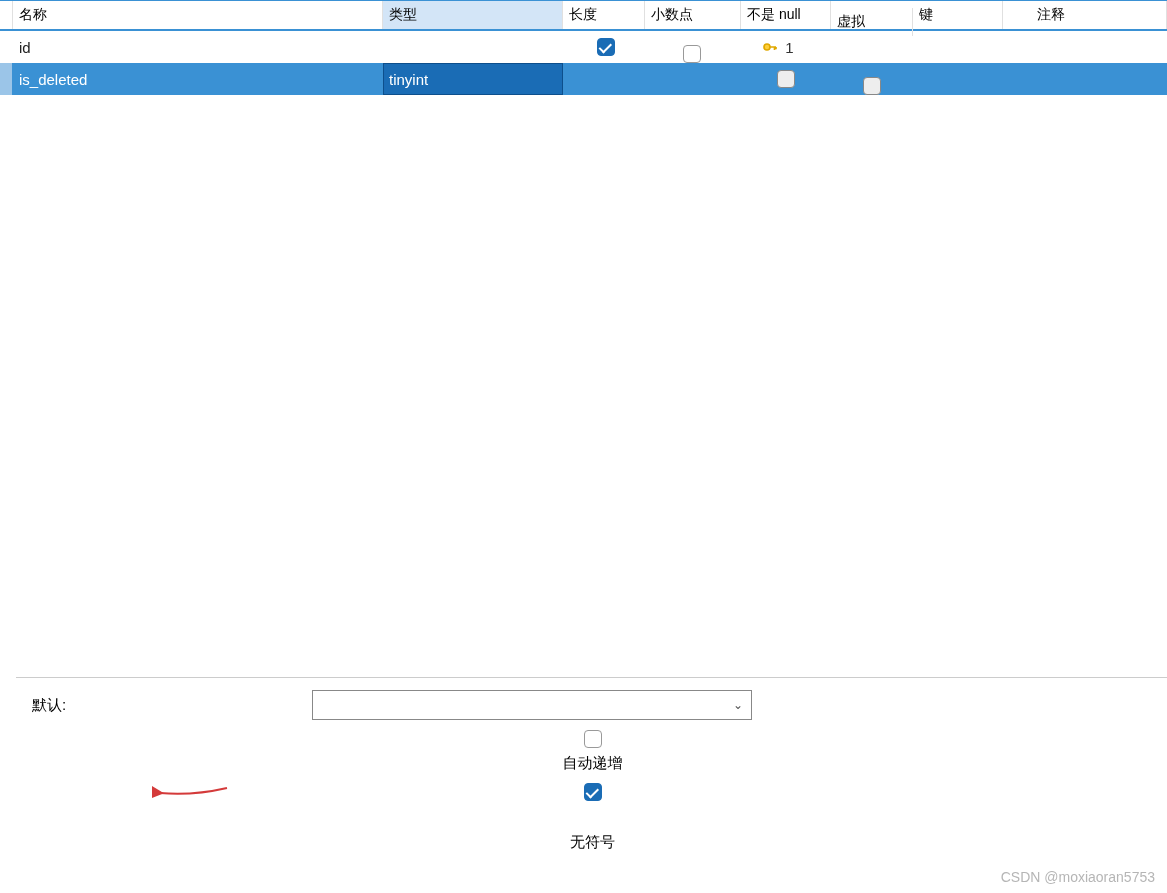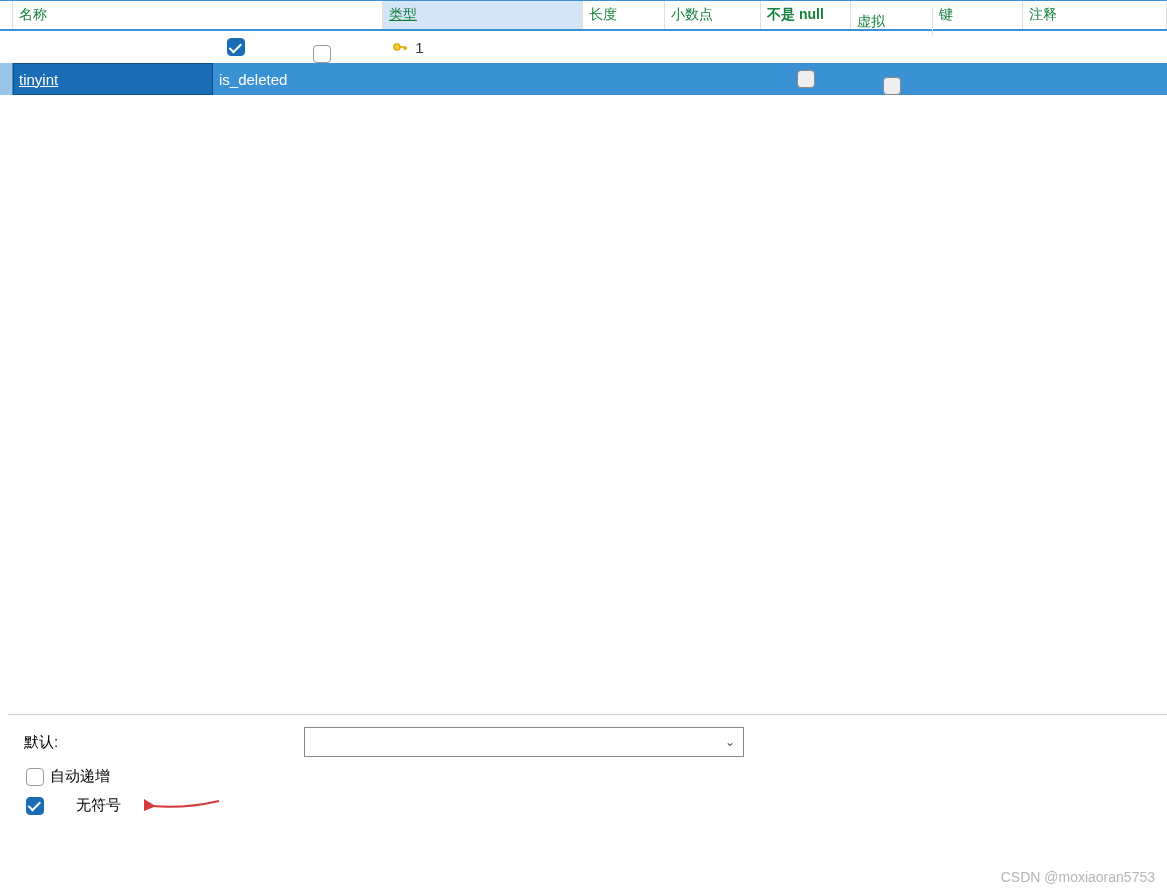--- a/index.html
+++ b/index.html
@@ -20,38 +20,38 @@
     }
     .table-header {
       display: flex;
       background: #fff;
       border-bottom: 2px solid #3a91d4;
       height: 30px;
       align-items: center;
     }
     .table-header .col {
       padding: 4px 6px;
-      color: #15803d;
+      color: #000000;
       font-size: 14px;
       border-right: 1px solid #e0e0e0;
       height: 100%;
       display: flex;
       align-items: center;
     }
     .col-gutter { width: 12px; border-right: 1px solid #cbd6e6; }
     .col-name { width: 370px; }
-    .col-type { width: 200px; text-decoration: underline; }
+    .col-type { width: 180px; }
     .col-length { width: 82px; }
     .col-decimal { width: 96px; }
     .col-notnull { width: 90px; justify-content: center; }
     .col-virtual { width: 82px; justify-content: center; margin-top: 14px; }
     .col-key { width: 90px; justify-content: center; }
-    .col-comment { flex: 1; border-right: none; }
+    .col-comment { flex: 1; border-right: none; margin-left: 28px; }
     .table-header .col-type { background: #d3e5f7; }
-    .table-header .col-notnull { text-align: right; justify-content: flex-start; font-weight: bold;}
+    .table-header .col-notnull { text-align: right; justify-content: flex-start;}
     .table-header .col-virtual { text-align: left; justify-content: flex-start;}
     .table-header .col-key { text-align: left; justify-content: flex-start;}
     .table-header .col-length { text-align: center;}
     .table-header .col-decimal { text-align: right;}
 
     .table-row {
       display: flex;
       height: 32px;
       align-items: stretch;
     }
@@ -106,26 +106,26 @@
       align-items: center;
       gap: 6px;
       color: #333;
       font-size: 15px;
     }
     .key-icon svg { width: 18px; height: 18px; }
 
     .bottom-panel {
       position: absolute;
       bottom: 0;
-      left: 8px;
+      left: 16px;
       right: 0;
       border-top: 1px solid #ccc;
       padding: 12px 16px;
       background: #fff;
-      height: 179px;
+      height: 216px;
     }
     .form-row {
       display: flex;
       align-items: center;
       margin-bottom: 10px;
     }
     .form-label {
       width: 280px;
       font-size: 15px;
     }
@@ -144,20 +144,21 @@
       font-size: 12px;
       color: #555;
     }
     .check-row {
       display: flex;
       align-items: center;
       gap: 6px;
       margin-bottom: 10px;
       margin-left: 2px;
       font-size: 15px;
+      flex-direction: column;
     }
     .arrow-annotation {
       position: absolute;
       left: 118px;
       top: 94px;
       pointer-events: none;
     }
     .watermark {
       position: absolute;
       right: 12px;
@@ -178,20 +179,21 @@
     <div class="col col-length">长度</div>
     <div class="col col-decimal">小数点</div>
     <div class="col col-notnull">不是 null</div>
     <div class="col col-virtual">虚拟</div>
     <div class="col col-key">键</div>
     <div class="col col-comment">注释</div>
   </div>
 
   <div class="table-row row-normal">
     <div class="cell col-gutter"></div>
+    <div class="cell col-name">id</div>
     <div class="cell col-length"></div>
     <div class="cell col-decimal"></div>
     <div class="cell col-notnull">
       <span class="checkbox checked"></span>
     </div>
     <div class="cell col-virtual">
       <span class="checkbox"></span>
     </div>
     <div class="cell col-key">
       <span class="key-icon">
@@ -202,22 +204,22 @@
             </g>
           </svg>
         <span>1</span>
       </span>
     </div>
     <div class="cell col-comment"></div>
   </div>
 
   <div class="table-row row-selected">
     <div class="cell col-gutter"></div>
+    <div class="cell col-name">is_deleted</div>
     <div class="cell col-type editing">tinyint</div>
-    <div class="cell col-name">is_deleted</div>
     <div class="cell col-length"></div>
     <div class="cell col-decimal"></div>
     <div class="cell col-notnull">
       <span class="checkbox"></span>
     </div>
     <div class="cell col-virtual">
       <span class="checkbox"></span>
     </div>
     <div class="cell col-key"></div>
     <div class="cell col-comment"></div>

